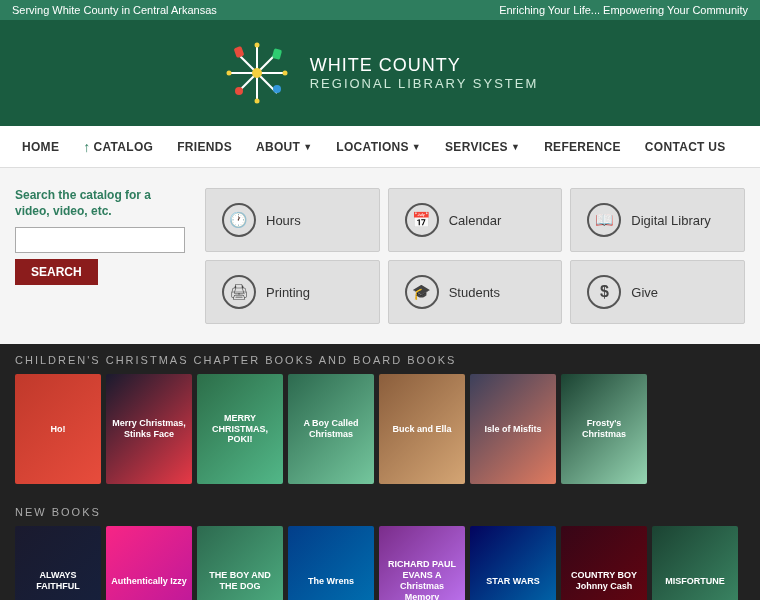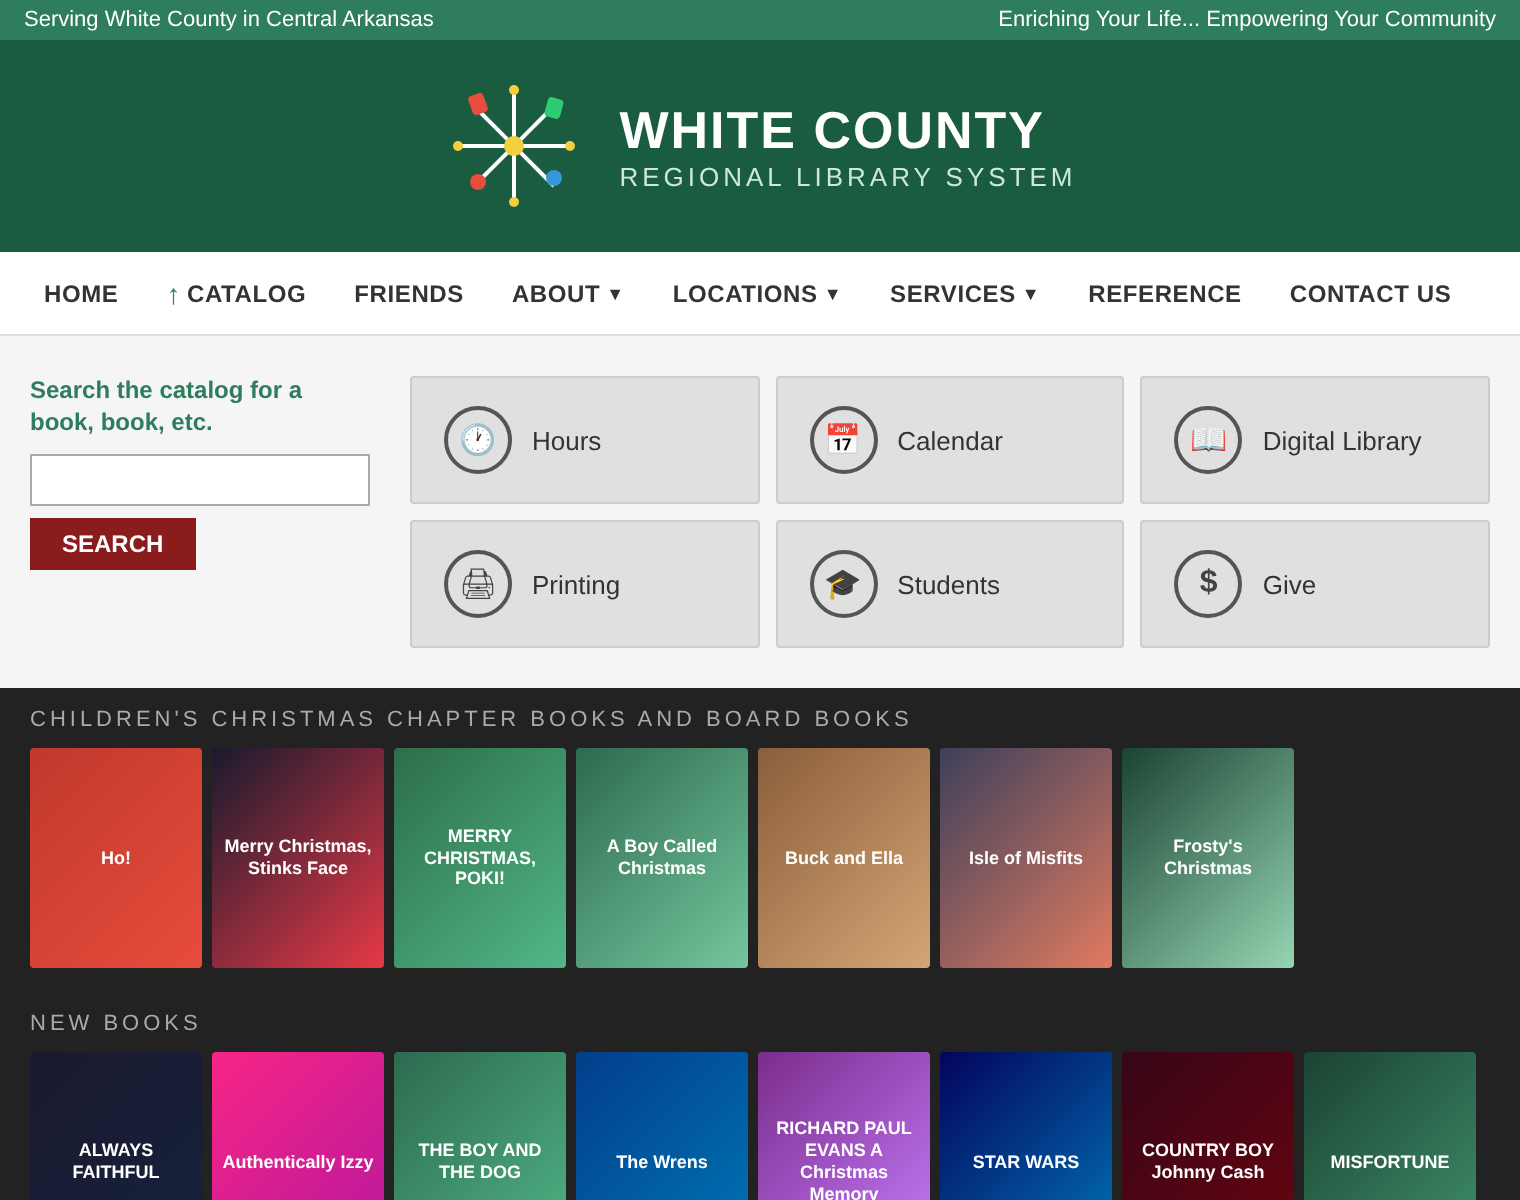--- a/index.html
+++ b/index.html
@@ -26,22 +26,22 @@
       gap: 18px;
     }
     .logo-icon {
       width: 70px;
       height: 70px;
     }
     .header-text {
       color: #fff;
     }
     .header-text .title-main {
-      font-size: 26px;
-      font-weight: bold;
+      font-size: 18px;
+      font-weight: normal;
       letter-spacing: 1px;
       line-height: 1.2;
     }
     .header-text .title-sub {
       font-size: 13px;
       letter-spacing: 2px;
       color: #cde8d8;
     }
 
     
@@ -262,21 +262,21 @@
   <div class="nav-item">ABOUT <span class="caret">▼</span></div>
   <div class="nav-item">LOCATIONS <span class="caret">▼</span></div>
   <div class="nav-item">SERVICES <span class="caret">▼</span></div>
   <div class="nav-item">REFERENCE</div>
   <div class="nav-item">CONTACT US</div>
 </nav>
 
 <div class="main-content">
 
   <div class="search-section">
-    <div class="search-label">Search the catalog for a book, book, etc.</div>
+    <div class="search-label">Search the catalog for a video, video, etc.</div>
     <input class="search-input" type="text" style="">
     <button class="search-btn">SEARCH</button>
   </div>
 
   <div class="quick-links">
     <div class="quick-link-btn">
       <div class="ql-icon">🕐</div>
       <span>Hours</span>
     </div>
     <div class="quick-link-btn">

